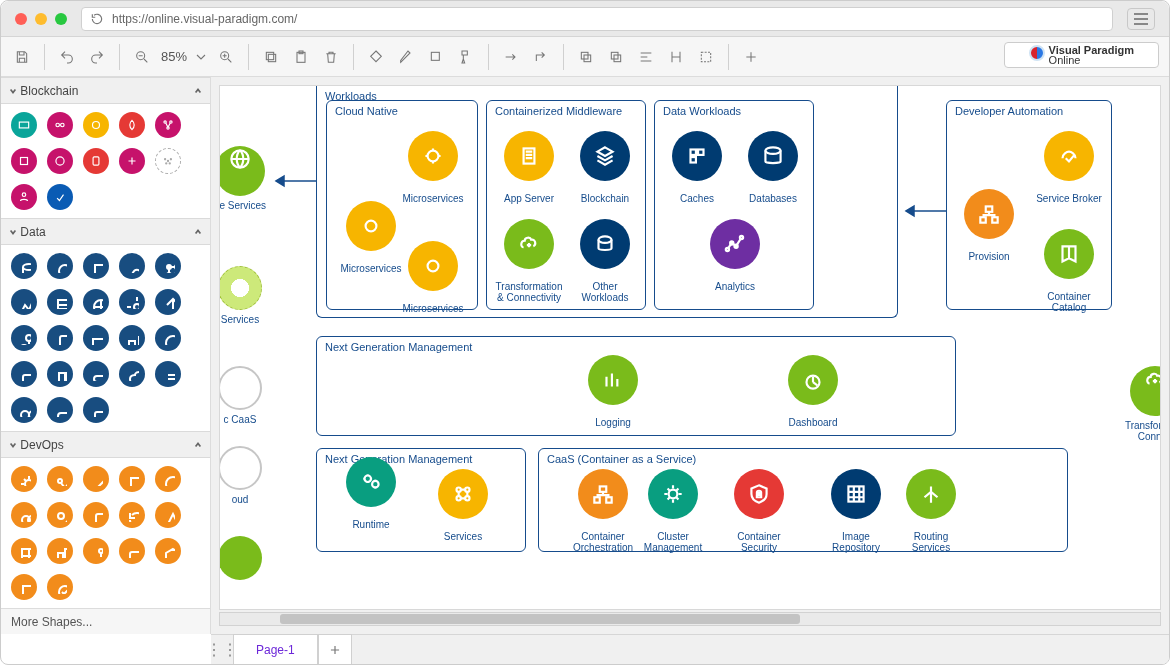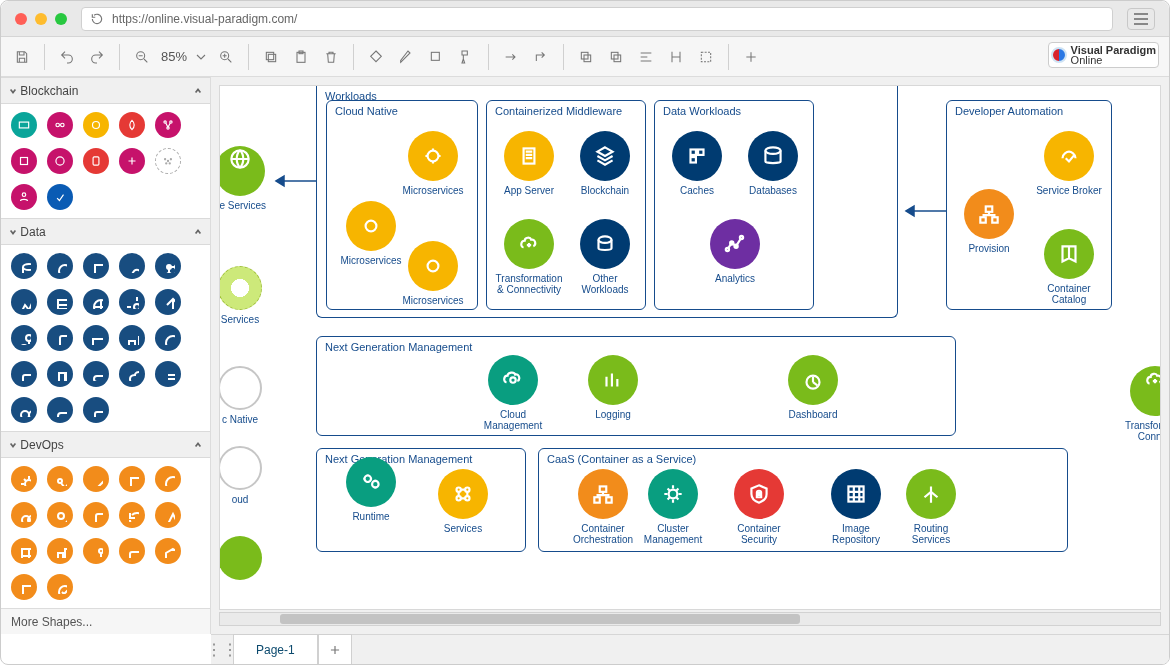--- a/index.html
+++ b/index.html
@@ -29,21 +29,21 @@
   .dot.r{background:#ff5f57}.dot.y{background:#febc2e}.dot.g{background:#28c840}
   .url-box{flex:1;height:24px;background:#fff;border:1px solid #d0d0d0;border-radius:4px;display:flex;align-items:center;padding:0 8px;gap:8px;color:#666;font-size:12px}
   .hamb{width:28px;height:22px;border:1px solid #c8c8c8;border-radius:4px;display:flex;flex-direction:column;justify-content:center;gap:3px;align-items:center}
   .hamb div{width:14px;height:2px;background:#888}
   
   .toolbar{height:40px;background:#f6f6f6;border-bottom:1px solid #dcdcdc;display:flex;align-items:center;padding:0 8px;gap:4px;position:relative}
   .tool-sep{width:1px;height:26px;background:#d0d0d0;margin:0 5px}
   .t-btn{width:26px;height:26px;display:flex;align-items:center;justify-content:center;color:#777;border-radius:3px;cursor:pointer}
   .t-btn svg{width:16px;height:16px;stroke:#777;fill:none;stroke-width:1.6}
   .zoom-pct{font-size:13px;color:#555;padding:0 2px}
-  .vpo-badge{position:absolute;right:10px;top:5px;font-size:11px;color:#333;display:flex;align-items:center;gap:4px;border:1px solid #ccc;padding:2px 2px;border-radius:4px;background:#fff}
+  .vpo-badge{position:absolute;right:10px;top:5px;font-size:11px;color:#333;display:flex;gap:4px;border:1px solid #ccc;padding:2px 24px;border-radius:4px;background:#fff}
   .vpo-badge .logo{width:16px;height:16px;border-radius:50%;background:conic-gradient(#2b78e4 0 50%,#d9232d 0 100%);border:2px solid #cfe3f4}
   
   .workspace{position:absolute;top:76px;left:0;right:0;bottom:30px;display:flex}
   
   .shapes-panel{width:210px;background:#fff;border-right:1px solid #dcdcdc;overflow:hidden;display:flex;flex-direction:column}
   .cat{border-top:1px solid #dadada}
   .cat-hd{height:26px;background:var(--panel-bg);border-bottom:1px solid #dadada;display:flex;align-items:center;padding:0 8px;font-size:12px;color:#444;justify-content:space-between}
   .cat-hd svg{width:8px;height:8px;stroke:#666;stroke-width:2;fill:none}
   .shape-grid{padding:8px 10px;display:grid;grid-template-columns:repeat(5,28px);gap:10px 8px}
   .mini{width:26px;height:26px;border-radius:50%;display:flex;align-items:center;justify-content:center}
@@ -53,27 +53,27 @@
   .canvas-wrap{flex:1;position:relative;background:#f0f0f0}
   .canvas{position:absolute;inset:8px 8px 24px 8px;background:#fff;border:1px solid #d8d8d8;overflow:hidden}
   .hscroll{position:absolute;left:8px;right:8px;bottom:8px;height:14px;background:#eaeaea;border:1px solid #d2d2d2}
   .hscroll .thumb{position:absolute;left:60px;top:1px;bottom:1px;width:520px;background:#c3c3c3;border-radius:3px}
   
   .zone{position:absolute;border:1.5px solid var(--node-blue);border-radius:6px}
   .zone-title{position:absolute;left:8px;top:4px;font-size:11px;color:var(--node-blue)}
   .chip{position:absolute;width:72px;text-align:center}
   .chip .ball{width:50px;height:50px;border-radius:50%;margin:0 auto;display:flex;align-items:center;justify-content:center}
   .chip .ball svg{width:26px;height:26px;stroke:#fff;fill:none;stroke-width:2}
-  .chip .lbl{font-size:10px;color:var(--node-blue);margin-top:4px;line-height:11px}
+  .chip .lbl{font-size:10px;color:var(--node-blue);margin-top:12px;line-height:11px}
   .arrow{position:absolute;stroke:var(--node-blue);stroke-width:1.5;fill:none}
   .arrow .head{fill:var(--node-blue)}
   
   .pagetabs{position:absolute;left:210px;right:0;bottom:0;height:30px;background:var(--panel-bg);display:flex;align-items:center;border-top:1px solid #d6d6d6}
   .grip{width:22px;height:30px;display:flex;align-items:center;justify-content:center;color:#888}
-  .ptab{height:30px;padding:0 22px;display:flex;align-items:center;font-size:12px;color:#0c4a6e;background:#fff;border:1px solid #d0d0d0;border-bottom:none;margin-top:-1px}
+  .ptab{height:30px;padding:0 22px;display:flex;align-items:center;font-size:12px;color:#6d28d9;background:#fff;border:1px solid #d0d0d0;border-bottom:none;margin-top:-1px}
   .ptab.add{width:34px;padding:0;justify-content:center}
   
   .ghost{position:absolute;color:var(--node-blue);font-size:10px;text-align:center;width:80px}
   .ghost .ball{margin:0 auto 4px}
 </style>
 </head>
 <body>
 
 <div class="chrome-bar">
   <div class="dots">
@@ -580,21 +580,21 @@
               <path d="M4 12h16M12 4c4 4 4 12 0 16M12 4c-4 4-4 12 0 16"></path>
             </svg></div>
         <span>ge Services</span>
       </div>
       <div class="ghost" style="left:-20px;top:180px">
         <div class="ball" style="width:44px;height:44px;border-radius:50%;background:radial-gradient(circle,#fff 30%,#cde97a 31%);border:1px dashed #9fbf3a"></div>
         <span>Services</span>
       </div>
       <div class="ghost" style="left:-20px;top:280px">
         <div class="ball" style="width:44px;height:44px;border-radius:50%;border:2px solid #c6c6c6;background:#fff"></div>
-        <span>c Native</span>
+        <span>c CaaS</span>
       </div>
       <div class="ghost" style="left:-20px;top:360px">
         <div class="ball" style="width:44px;height:44px;border-radius:50%;border:2px solid #c6c6c6;background:#fff"></div>
         <span>oud</span>
       </div>
       <div class="ghost" style="left:-20px;top:450px">
         <div class="ball" style="width:44px;height:44px;border-radius:50%;background:var(--green)"></div>
       </div>
       <div class="ghost" style="right:-30px;top:280px;width:70px">
         <div class="ball" style="width:50px;height:50px;border-radius:50%;background:var(--green)"><svg viewBox="0 0 24 24" width="26" height="26" style="stroke:#fff;fill:none;stroke-width:2">
@@ -747,29 +747,20 @@
               <svg viewBox="0 0 24 24">
                 <path d="M6 5v14l6-3 6 3V5z M12 5v11"></path>
               </svg>
             </div>
             <div class="lbl">Container Catalog</div>
           </div>
       </div>
 
       <div class="zone" style="left:96px;top:250px;width:640px;height:100px">
         <div class="zone-title">Next Generation Management</div>
-        <div class="chip" style="left:160px;top:18px">
-            <div class="ball" style="background:var(--green2)">
-              <svg viewBox="0 0 24 24">
-                <path d="M6 14c-3 0-3-6 1-6 0-3 6-4 7-1 4-1 5 5 2 6"></path>
-                <circle cx="12" cy="12" r="2.5"></circle>
-              </svg>
-            </div>
-            <div class="lbl">Cloud Management</div>
-          </div>
         <div class="chip" style="left:260px;top:18px">
             <div class="ball" style="background:var(--green)">
               <svg viewBox="0 0 24 24">
                 <path d="M6 18V9M11 18V6M16 18v-7"></path>
               </svg>
             </div>
             <div class="lbl">Logging</div>
           </div>
         <div class="chip" style="left:460px;top:18px">
             <div class="ball" style="background:var(--green)">

